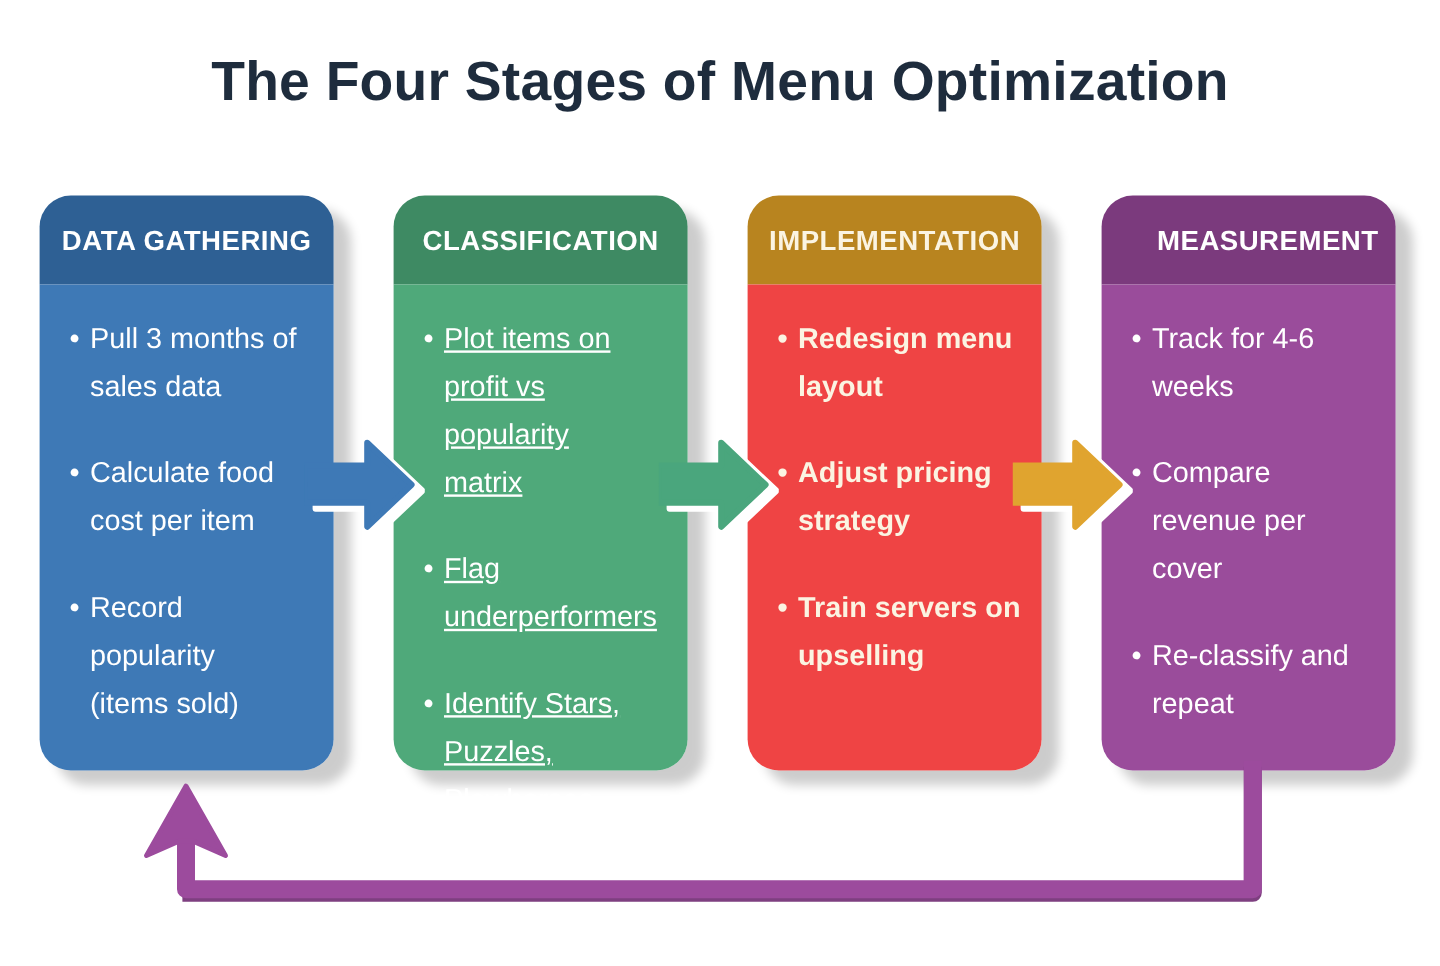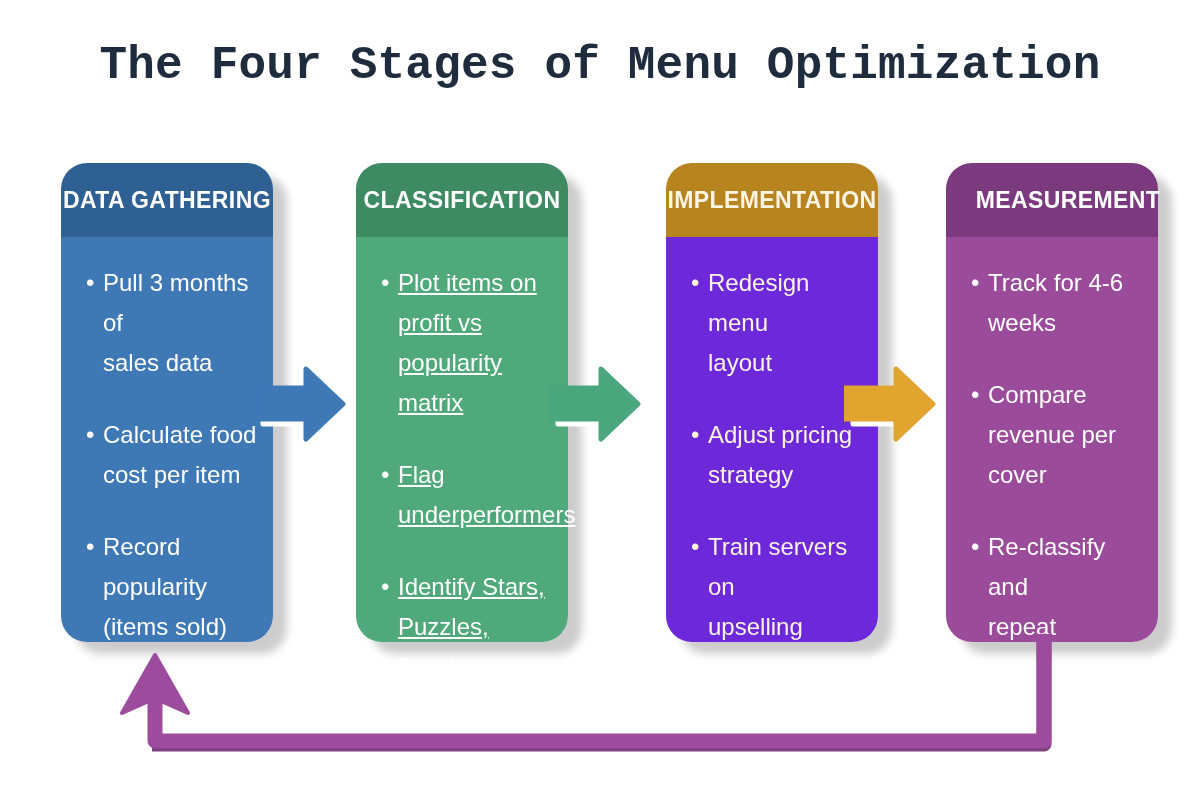--- a/index.html
+++ b/index.html
@@ -2,30 +2,29 @@
 <html><head>
 <meta charset="utf-8">
 <style>
   html,body{margin:0;padding:0;background:#ffffff;}
   body{width:1200px;height:805px;font-family:"Liberation Sans",sans-serif;}
   .canvas{position:relative;width:1200px;height:805px;background:#ffffff;overflow:hidden;}
 
   .page-title{
     position:absolute;top:40px;left:0;width:100%;
     text-align:center;font-size:46px;font-weight:700;
-    color:#1E2C3D;letter-spacing:0.2px;font-family:Liberation Mono, monospace;
+    color:#1E2C3D;letter-spacing:0.2px;
   }
 
   .stage{
-    position:absolute;top:163px;width:212px;height:479px;
+    position:absolute;top:163px;width:245px;height:479px;
     border-radius:26px;
     box-shadow:14px 12px 9px rgba(0,0,0,0.20);
-    margin-left:28px;
   }
-  .stage-0{left:33px}.stage-1{left:328px}.stage-2{left:638px}.stage-3{left:918px}
+  .stage-0{left:33px}.stage-1{left:328px}.stage-2{left:623px}.stage-3{left:918px}
 
   .stage-header{
     height:74px;border-radius:26px 26px 0 0;
     display:flex;align-items:center;justify-content:center;
     color:#ffffff;font-size:23px;font-weight:700;letter-spacing:0.4px;
     white-space:nowrap;
   }
   .stage-body{
     height:405px;border-radius:0 0 26px 26px;
     box-sizing:border-box;padding-top:26px;
@@ -70,21 +69,21 @@
           <li>Flag<br>underperformers</li>
           <li>Identify Stars,<br>Puzzles,<br>Plowhorses,<br>Dogs</li>
         </ul>
     </div>
   </div>
 
   <div class="stage stage-2">
     <div class="stage-header" style="background: rgb(184, 132, 31); color: rgb(251, 244, 226);">
       <span>IMPLEMENTATION</span>
     </div>
-    <div class="stage-body" style="background: #6d28d9; color: rgb(251, 244, 226);">
+    <div class="stage-body" style="background: #ef4444; color: rgb(251, 244, 226); font-weight: bold;">
       <ul class="stage-list">
           <li>Redesign menu<br>layout</li>
           <li>Adjust pricing<br>strategy</li>
           <li>Train servers on<br>upselling</li>
         </ul>
     </div>
   </div>
 
   <div class="stage stage-3">
     <div class="stage-header" style="background: rgb(123, 58, 125); padding-left: 32px;">

